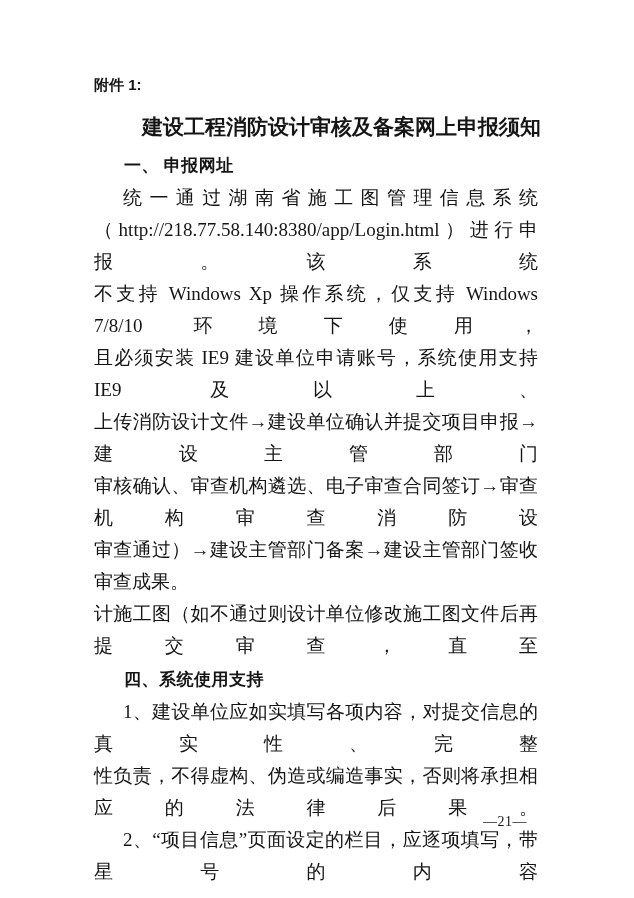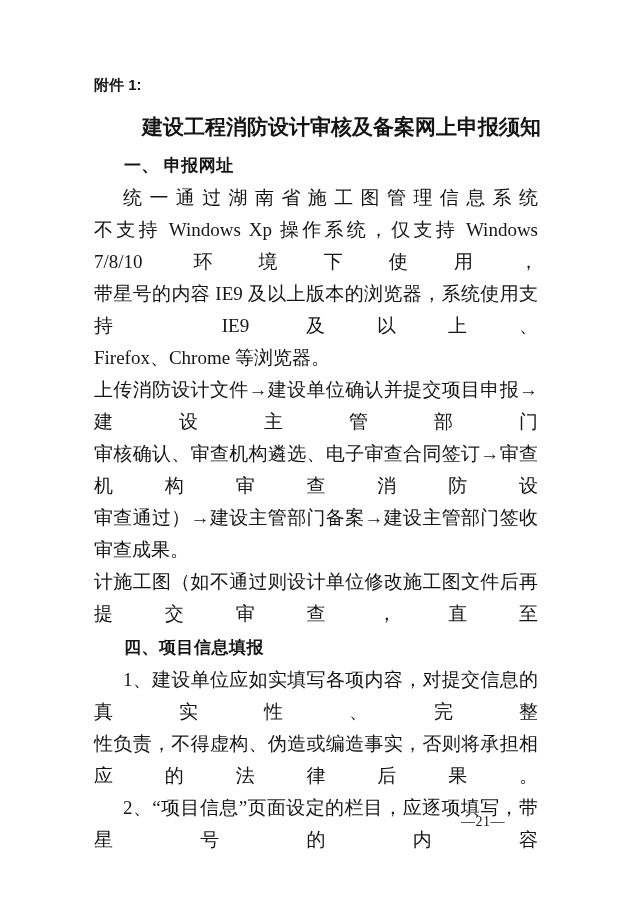--- a/index.html
+++ b/index.html
@@ -58,50 +58,50 @@
   }
   .line.indent {
     text-indent: 29px;
   }
   .line.last {
     text-align-last: left;
     -moz-text-align-last: left;
   }
   .page-number {
     position: absolute;
-    left: 461px;
+    left: 483px;
     top: 806px;
     font-size: 14px;
     line-height: 32px;
     letter-spacing: 0.5px;
   }
 </style>
 </head>
 <body>
 
 <div class="page">
   <div class="content">
     <div class="attachment">附件 1:</div>
     <div class="doc-title">建设工程消防设计审核及备案网上申报须知</div>
     <div id="sections">
         <div class="section">
           <div class="section-heading">一、 申报网址</div>
           <div class="line indent">统一通过湖南省施工图管理信息系统</div>
+          <div class="line">（http://218.77.58.140:8380/app/Login.html）进行申报。该系统</div>
           <div class="line">不支持 Windows Xp 操作系统，仅支持 Windows 7/8/10 环境下使用，</div>
-          <div class="line">带星号的内容 IE9 及以上版本的浏览器，系统使用支持 IE9 及以上、</div>
-          <div class="line last">Firefox、Chrome 等浏览器。</div>
+          <div class="line">且必须安装 IE9 建设单位申请账号，系统使用支持 IE9 及以上、</div>
         </div>
         <div class="section">
           <div class="line">上传消防设计文件→建设单位确认并提交项目申报→建设主管部门</div>
           <div class="line">审核确认、审查机构遴选、电子审查合同签订→审查机构审查消防设</div>
           <div class="line last">审查通过）→建设主管部门备案→建设主管部门签收审查成果。</div>
           <div class="line">计施工图（如不通过则设计单位修改施工图文件后再提交审查，直至</div>
         </div>
         <div class="section">
-          <div class="section-heading">四、项目信息填报</div>
+          <div class="section-heading">四、系统使用支持</div>
           <div class="line indent">1、建设单位应如实填写各项内容，对提交信息的真实性、完整</div>
           <div class="line">性负责，不得虚构、伪造或编造事实，否则将承担相应的法律后果。</div>
           <div class="line indent">2、“项目信息”页面设定的栏目，应逐项填写，带星号的内容</div>
         </div>
       </div>
   </div>
   <div class="page-number">—21—</div>
 </div>
 
 </body></html>

